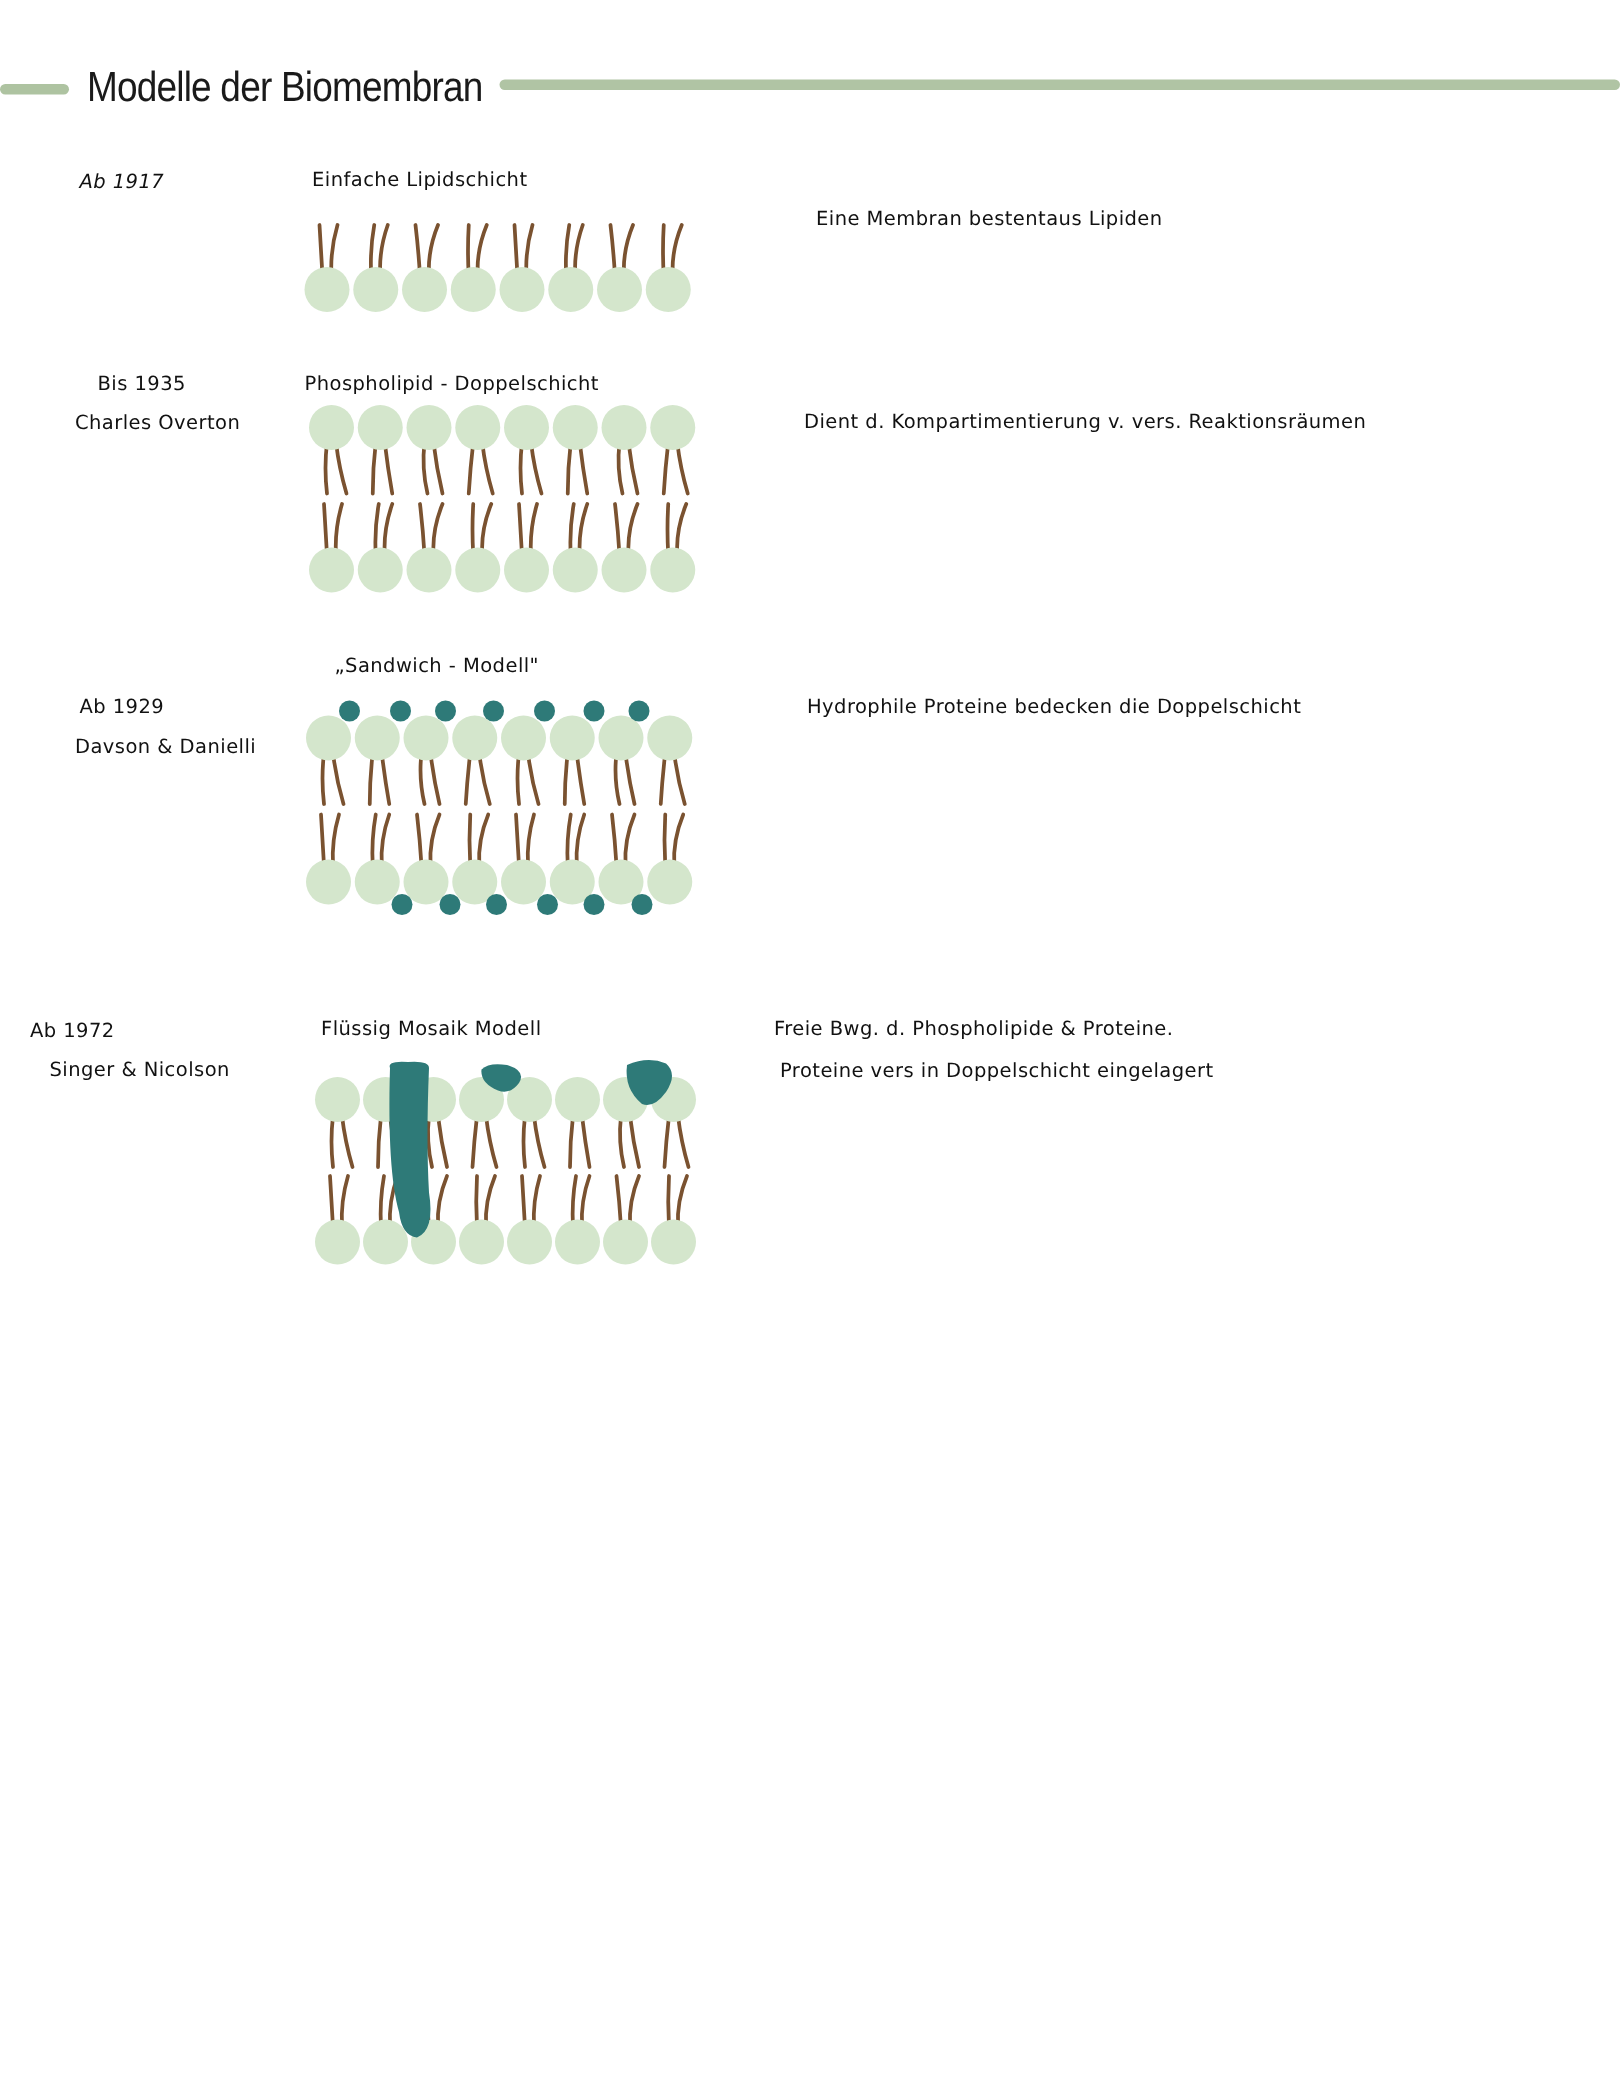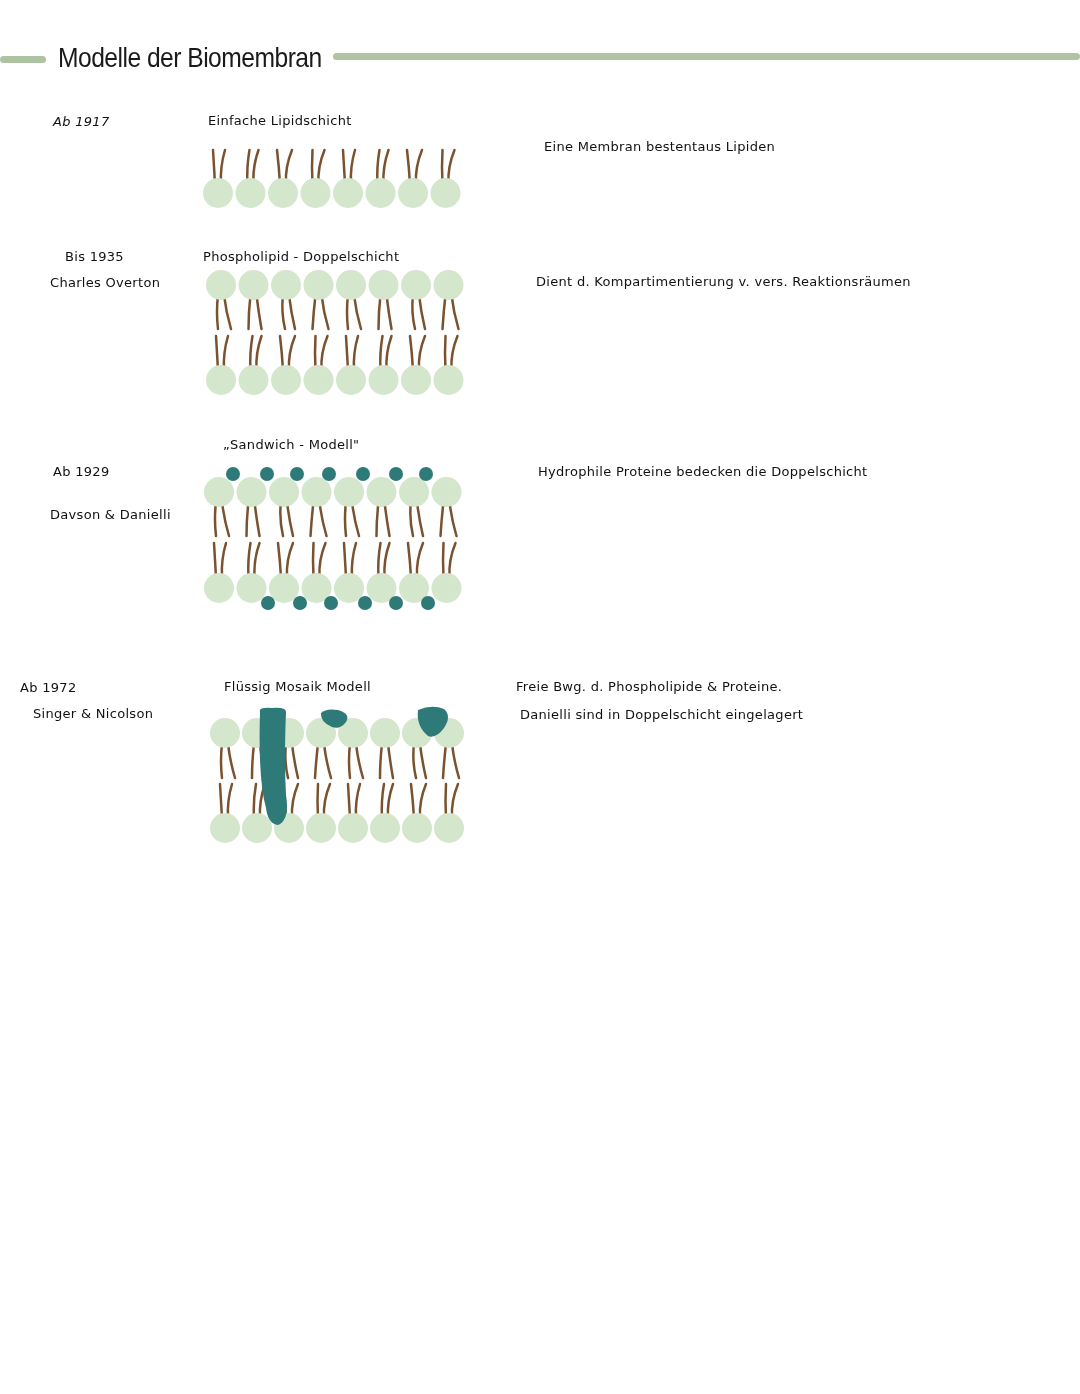--- a/index.html
+++ b/index.html
@@ -109,21 +109,21 @@
         <circle cx="185.5" cy="115" r="15" fill="#d4e6cc"></circle>
         <circle cx="218" cy="115" r="15" fill="#d4e6cc"></circle>
         <circle cx="250.5" cy="115" r="15" fill="#d4e6cc"></circle>
       </svg>
   </div>
 </div>
 
 <div>
   <div class="abs label" style="left:223px;top:437px;">„Sandwich - Modell"</div>
   <div class="abs label" style="left:53px;top:464px;">Ab 1929</div>
-  <div class="abs label" style="left:50px;top:507px;text-align:center;">Davson &amp; Danielli</div>
+  <div class="abs label" style="left:50px;top:491px;text-align:center;">Davson &amp; Danielli</div>
   <div class="abs label" style="left:538px;top:464px;">Hydrophile Proteine bedecken die Doppelschicht</div>
   <div class="diagram" style="left:198px;top:460px;">
     <svg width="275" height="160" id="d3">
         <path d="M18 42 Q16 59 18 76" stroke="#7a5230" stroke-width="2.5" fill="none" stroke-linecap="round"></path>
         <path d="M24 42 Q26 59 31 76" stroke="#7a5230" stroke-width="2.5" fill="none" stroke-linecap="round"></path>
         <path d="M18 117 Q17 100 16 83" stroke="#7a5230" stroke-width="2.5" fill="none" stroke-linecap="round"></path>
         <path d="M24 117 Q23 100 28 83" stroke="#7a5230" stroke-width="2.5" fill="none" stroke-linecap="round"></path>
         <path d="M50.5 42 Q48.5 59 48.5 76" stroke="#7a5230" stroke-width="2.5" fill="none" stroke-linecap="round"></path>
         <path d="M56.5 42 Q58.5 59 61.5 76" stroke="#7a5230" stroke-width="2.5" fill="none" stroke-linecap="round"></path>
         <path d="M50.5 117 Q49.5 100 52.5 83" stroke="#7a5230" stroke-width="2.5" fill="none" stroke-linecap="round"></path>
@@ -181,23 +181,23 @@
         <circle cx="167" cy="143" r="7" fill="#2e7a78"></circle>
         <circle cx="198" cy="143" r="7" fill="#2e7a78"></circle>
         <circle cx="230" cy="143" r="7" fill="#2e7a78"></circle>
       </svg>
   </div>
 </div>
 
 <div>
   <div class="abs label" style="left:20px;top:680px;">Ab 1972</div>
   <div class="abs label" style="left:33px;top:706px;">Singer &amp; Nicolson</div>
-  <div class="abs label" style="left:224px;top:679px;">Flüssig Mosaik Modell</div>
+  <div class="abs label" style="left:214px;top:679px;">Flüssig Mosaik Modell</div>
   <div class="abs label" style="left:516px;top:679px;text-align:center;">Freie Bwg. d. Phospholipide &amp; Proteine.</div>
-  <div class="abs label" style="left:520px;top:707px;">Danielli sind in Doppelschicht eingelagert</div>
+  <div class="abs label" style="left:520px;top:707px;">Proteine vers in Doppelschicht eingelagert</div>
   <div class="diagram" style="left:200px;top:700px;">
     <svg width="280" height="150" id="d4">
         <path d="M22 44 Q20 61 22 78" stroke="#7a5230" stroke-width="2.5" fill="none" stroke-linecap="round"></path>
         <path d="M28 44 Q30 61 35 78" stroke="#7a5230" stroke-width="2.5" fill="none" stroke-linecap="round"></path>
         <path d="M22 118 Q21 101 20 84" stroke="#7a5230" stroke-width="2.5" fill="none" stroke-linecap="round"></path>
         <path d="M28 118 Q27 101 32 84" stroke="#7a5230" stroke-width="2.5" fill="none" stroke-linecap="round"></path>
         <path d="M54 44 Q52 61 52 78" stroke="#7a5230" stroke-width="2.5" fill="none" stroke-linecap="round"></path>
         <path d="M60 44 Q62 61 65 78" stroke="#7a5230" stroke-width="2.5" fill="none" stroke-linecap="round"></path>
         <path d="M54 118 Q53 101 56 84" stroke="#7a5230" stroke-width="2.5" fill="none" stroke-linecap="round"></path>
         <path d="M60 118 Q59 101 65 84" stroke="#7a5230" stroke-width="2.5" fill="none" stroke-linecap="round"></path>

